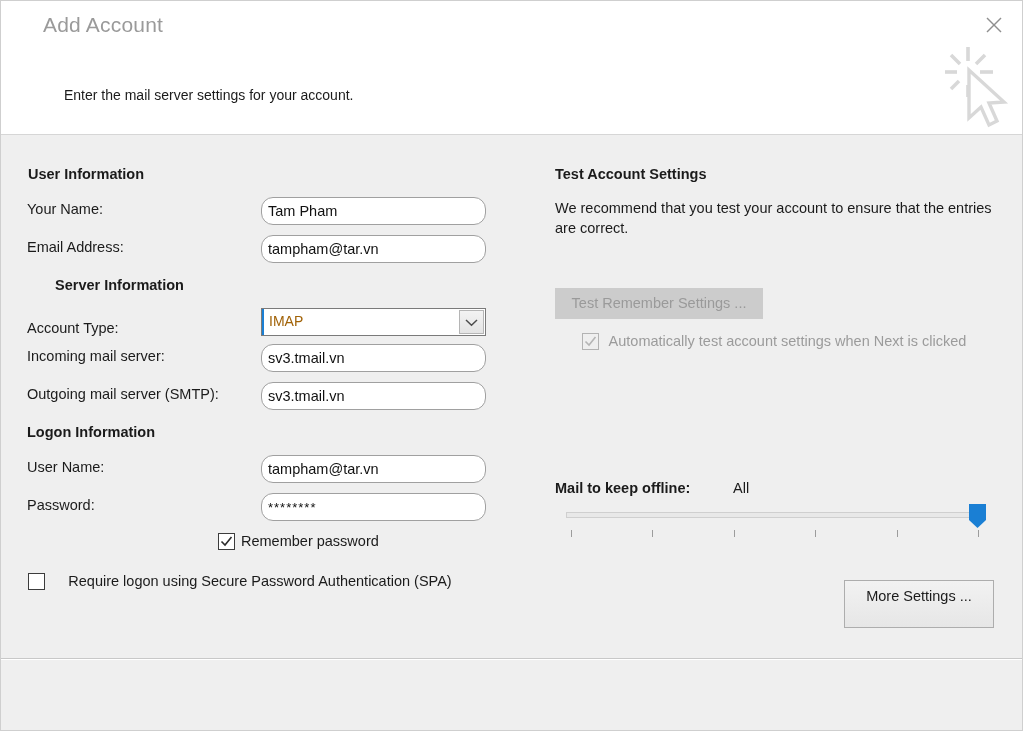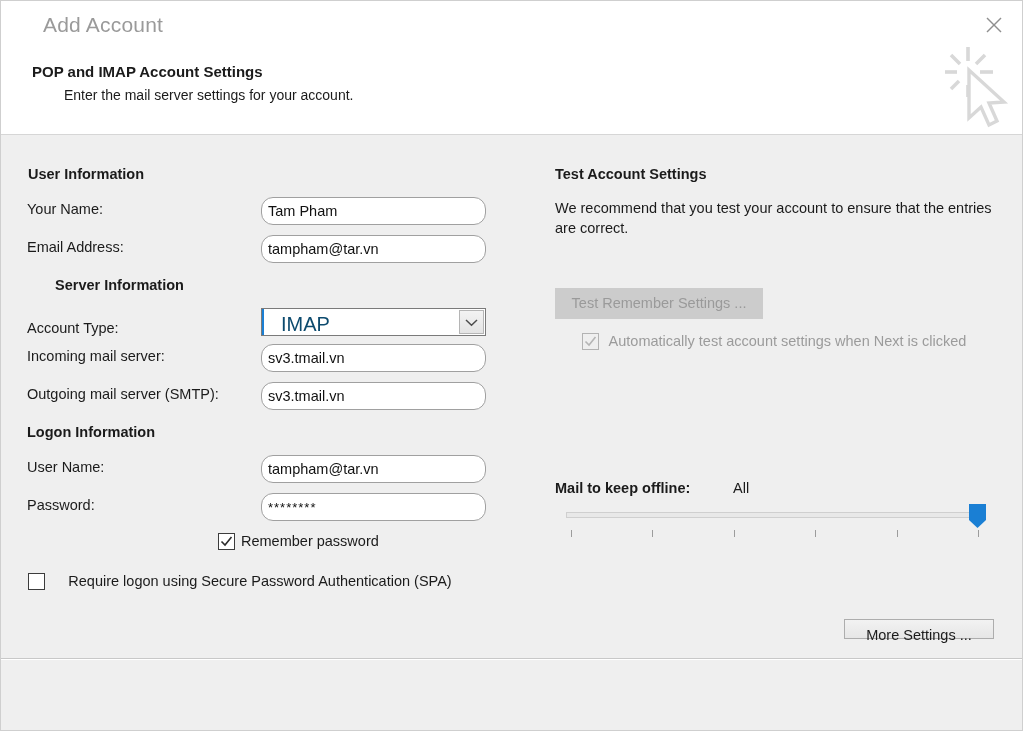--- a/index.html
+++ b/index.html
@@ -137,23 +137,22 @@
   }
   #account-type-combo .caret-edge {
     position: absolute;
     left: 0; top: 0;
     width: 2px; height: 26px;
     background: #1a7fd4;
   }
   #account-type-value {
     position: absolute;
     left: 7px; top: 4px;
-    font-size: 20px;
-    color: #0c4a6e;
-    margin-left: 12px;
+    font-size: 14px;
+    color: #a16207;
   }
   #account-type-arrow {
     position: absolute;
     right: 1px; top: 1px;
     width: 25px; height: 24px;
     background: linear-gradient(#f3f3f3, #e4e4e4);
     border: 1px solid #b5b5b5;
     box-sizing: border-box;
     display: flex;
     align-items: center;
@@ -236,21 +235,20 @@
 
     <div id="window-title">Add Account</div>
 
     <div id="close-btn">
       <svg width="20" height="20" viewBox="0 0 20 20">
         <line x1="3" y1="3" x2="17" y2="17" stroke="#8f8f8f" stroke-width="1.4"></line>
         <line x1="17" y1="3" x2="3" y2="17" stroke="#8f8f8f" stroke-width="1.4"></line>
       </svg>
     </div>
 
-    <div id="page-heading">POP and IMAP Account Settings</div>
     <div id="page-subheading">Enter the mail server settings for your account.</div>
 
     <svg id="deco-cursor" viewBox="0 0 72 86">
       <g stroke="#d8d8d8" stroke-width="3.6" stroke-linecap="butt" fill="none">
         <line x1="30" y1="2" x2="30" y2="16"></line>
         <line x1="30" y1="40" x2="30" y2="52"></line>
         <line x1="7" y1="27" x2="19" y2="27"></line>
         <line x1="42" y1="27" x2="55" y2="27"></line>
         <line x1="13" y1="10" x2="22" y2="19"></line>
         <line x1="39" y1="36" x2="47" y2="44"></line>
@@ -328,18 +326,18 @@
     <div class="tick" style="left:570px; top:394px;"></div>
     <div class="tick" style="left:651px; top:394px;"></div>
     <div class="tick" style="left:733px; top:394px;"></div>
     <div class="tick" style="left:814px; top:394px;"></div>
     <div class="tick" style="left:896px; top:394px;"></div>
     <div class="tick" style="left:977px; top:394px;"></div>
     <svg id="slider-thumb" style="top:368px;" viewBox="0 0 17 24">
       <path d="M0 0 H17 V16 L8.5 24 L0 16 Z" fill="#1a7fd4"></path>
     </svg>
 
-    <div class="btn" style="left:843px; top:483px; width:150px; height:20px; line-height:30px;">More Settings ...</div>
+    <div class="btn" style="left:843px; top:444px; width:150px; height:48px; line-height:30px;">More Settings ...</div>
   </div>
 
   <div id="footer-sep"></div>
 
 </div>
 
 </body></html>

